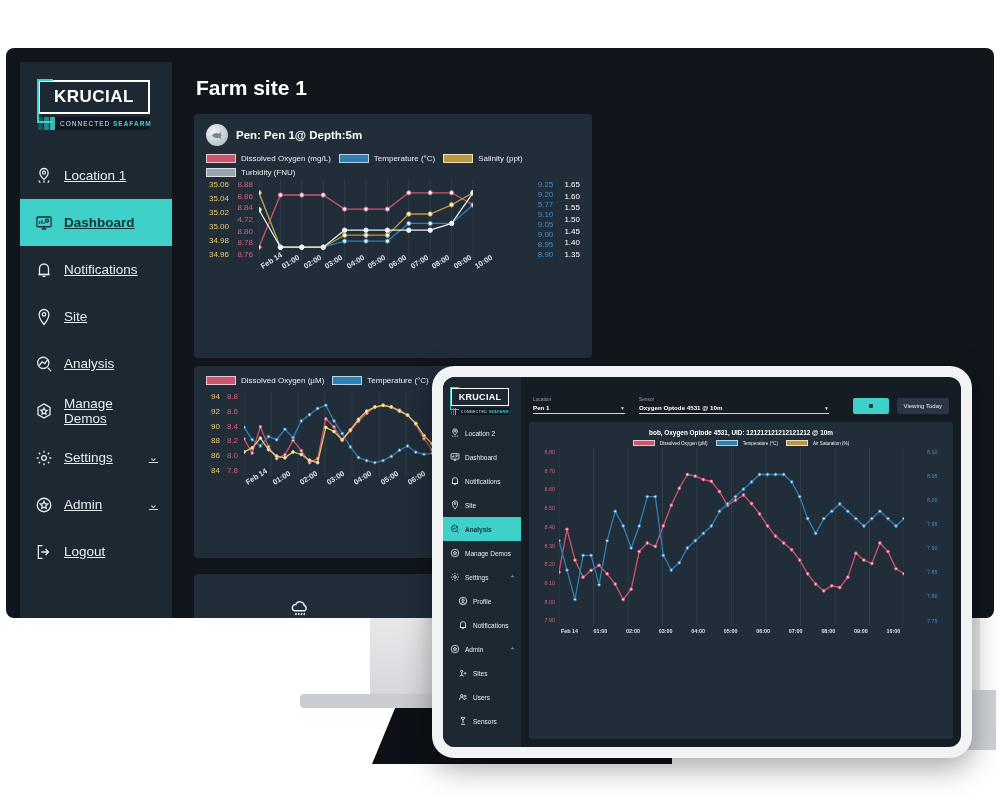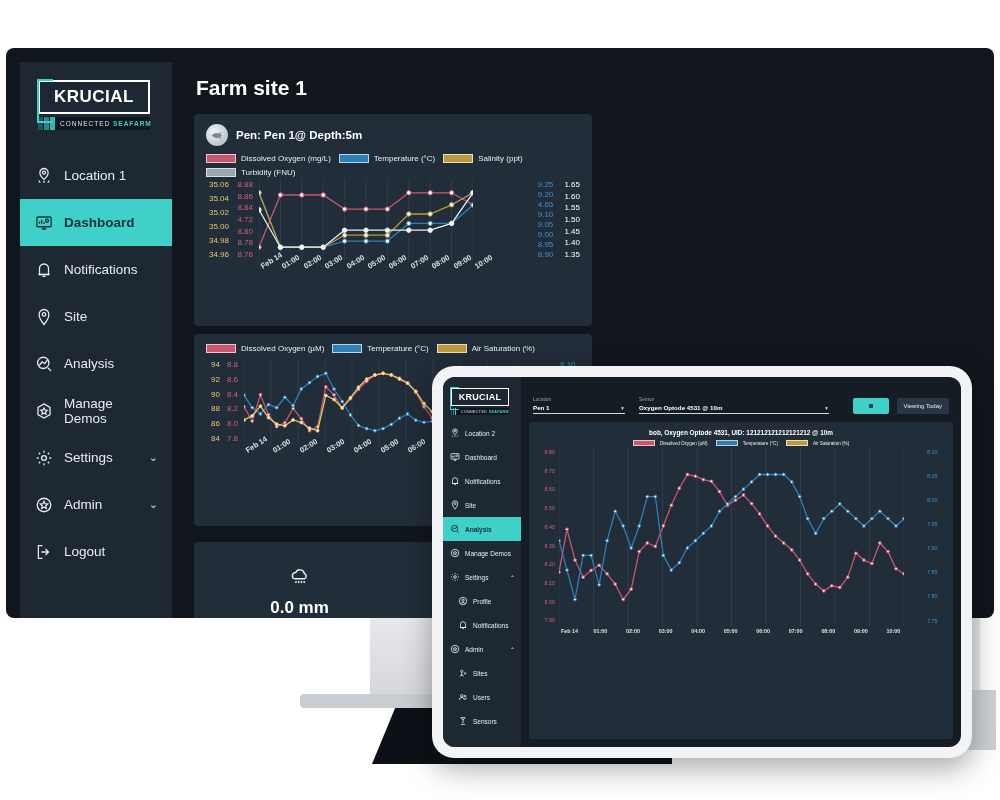--- a/index.html
+++ b/index.html
@@ -58,35 +58,36 @@
   .logo-sub-bars i{ display:block; width:5px; height:13px; background:#3fd0c9; margin-right:1px; opacity:.85;}
   .logo-sub-bars i:nth-child(1){opacity:.35}
   .logo-sub-bars i:nth-child(2){opacity:.6}
   .logo-sub-text{ color:#d9e1e8; font-size:6.5px; letter-spacing:1px; margin-left:4px; white-space:nowrap;}
   .logo-sub-text b{color:#3fd0c9;}
 
   .nav-item {
     display:flex; align-items:center; gap:10px;
     height: 47px; padding: 0 14px; color:#e6ecf1; font-size:13.5px;
     cursor:pointer;
+    text-decoration:underline;
   }
   .nav-item.active { background:#3fd0c9; color:#10323a; font-weight:bold; }
   .nav-item .ico { width:20px; height:20px; flex:0 0 20px; display:flex; align-items:center; justify-content:center;}
   .nav-item .ico svg { width:18px; height:18px; }
   .nav-item .chev { margin-left:auto; font-size:11px; opacity:.9;}
 
   
   .content { flex:1; padding: 8px 12px 0 22px; min-width:0; }
   .page-title { color:#ffffff; font-size:21px; font-weight:bold; margin: 6px 0 14px 2px; }
 
   .cards { display:flex; gap:8px; flex-wrap:wrap; }
   .card {
     background:#222d3a; border-radius:4px; padding:10px 12px 8px 12px;
   }
-  .card-a { width: 398px; height: 212px; }
+  .card-a { width: 398px; height: 244px; }
   .card-b { width: 398px; height: 192px; }
   .card-c { width: 398px; height: 220px; margin-top:8px; }
 
   .card-head { display:flex; align-items:center; gap:8px; margin-bottom:8px;}
   .fish-badge {
     width:22px;height:22px;border-radius:50%;
     background: radial-gradient(circle at 35% 35%, #f2f4f6 0%, #b9c2ca 75%, #98a3ad 100%);
     display:flex; align-items:center; justify-content:center;
   }
   .fish-badge svg{width:15px;height:15px;}
@@ -427,21 +428,21 @@
                     <circle cx="128.4" cy="51.2" r="2.2" fill="#f2f6f9" stroke="#e8eef3" stroke-width="1"></circle>
                     <circle cx="149.8" cy="51.2" r="2.2" fill="#f2f6f9" stroke="#e8eef3" stroke-width="1"></circle>
                     <circle cx="171.2" cy="51.2" r="2.2" fill="#f2f6f9" stroke="#e8eef3" stroke-width="1"></circle>
                     <circle cx="192.6" cy="44.4" r="2.2" fill="#f2f6f9" stroke="#e8eef3" stroke-width="1"></circle>
                     <circle cx="214.0" cy="13.8" r="2.2" fill="#f2f6f9" stroke="#e8eef3" stroke-width="1"></circle>
                   </svg>
                 </div>
               <div class="axis-col" style="color:#3f8fd1;width:26px;padding:2px 0 2px 5px;text-align:center" id="axA3">
                   <span>9.25</span>
                   <span>9.20</span>
-                  <span>4.65</span>
+                  <span>5.77</span>
                   <span>9.10</span>
                   <span>9.05</span>
                   <span>9.00</span>
                   <span>8.95</span>
                   <span>8.90</span>
                 </div>
               <div class="axis-col" style="color:#ffffff;width:24px;padding:2px 0 2px 5px;text-align:right" id="axA4">
                   <span>1.65</span>
                   <span>1.60</span>
                   <span>1.55</span>

